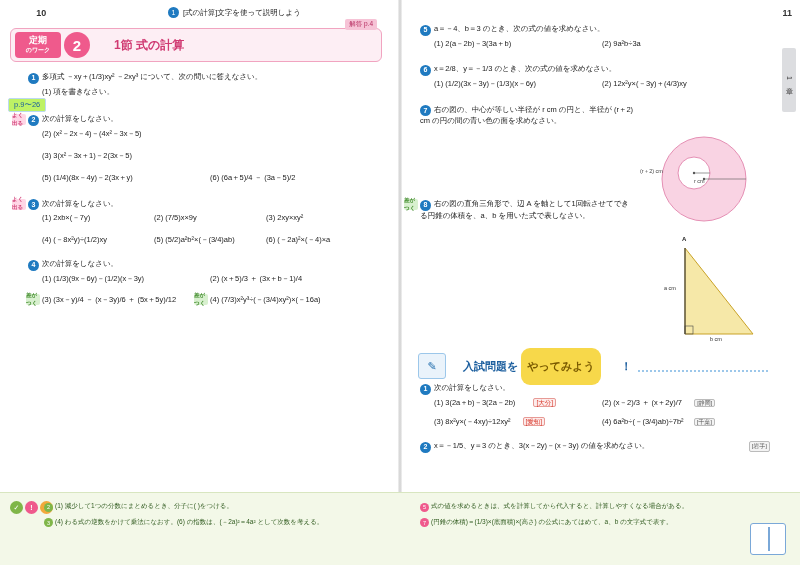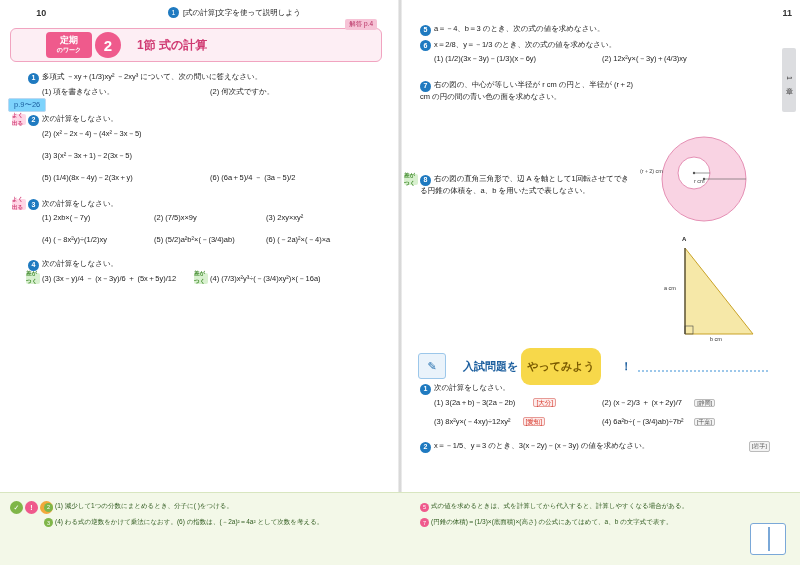--- a/index.html
+++ b/index.html
@@ -17,21 +17,21 @@
     background:linear-gradient(to right,#f2f2f2,#d0d0d0,#f2f2f2);
   }
   
   .pnum{position:absolute;font-size:9px;color:#333;font-weight:bold;}
   .hdr-left{position:absolute;left:8px;top:8px;display:flex;align-items:flex-end;gap:22px;flex-direction:column;}
   .hdr-right{position:absolute;right:8px;top:8px;display:flex;align-items:center;gap:5px;justify-content:center;}
   .chip{
     background:#e9e9ea;border:1px solid #cfcfd2;border-radius:2px;
     font-size:7.5px;color:#444;padding:1px 5px;
   }
-  .chip.blue{background:#7dd3fc;border-color:#bcd9f2;color:#1b5e9e;margin-top:22px;}
+  .chip.blue{background:#bef264;border-color:#bcd9f2;color:#1b5e9e;margin-top:22px;}
   .hdr-center{
     position:absolute;left:168px;top:7px;display:flex;align-items:center;gap:4px;
     font-size:7.5px;color:#222;
   }
   .bluedot{
     width:11px;height:11px;border-radius:50%;background:#1f7ac0;color:#fff;
     font-size:7px;display:flex;align-items:center;justify-content:center;
   }
   .side-tab{
     position:absolute;right:4px;top:48px;width:14px;height:64px;
@@ -40,35 +40,34 @@
   }
   .side-tab span{
     writing-mode:vertical-rl;font-size:7px;color:#444;letter-spacing:2px;
   }
   
   .titleband{
     position:absolute;left:10px;top:28px;width:372px;height:34px;
     border:1.5px solid #f1a4c0;border-radius:6px;background:#fdeef4;
     display:flex;align-items:center;
     box-sizing:border-box;
-    padding-left:31px;
   }
   .badge-teiki{
     margin-left:4px;width:46px;height:26px;border-radius:4px;
     background:#ef5a8c;color:#fff;font-size:9px;font-weight:bold;
     display:flex;flex-direction:column;align-items:center;justify-content:center;
     line-height:10px;
   }
   .badge-num{
     margin-left:3px;width:26px;height:26px;border-radius:50%;
     background:#ef5a8c;color:#fff;font-size:15px;font-weight:bold;
     display:flex;align-items:center;justify-content:center;
   }
   .title-text{
-    margin-left:16px;font-size:12px;color:#d03a72;font-weight:bold;
+    margin-left:24px;font-size:12px;color:#d03a72;font-weight:bold;
   }
   .title-corner{
     position:absolute;right:4px;top:-10px;display:flex;gap:3px;align-items:center;
   }
   .tag-pink{
     background:#f6c3d6;color:#b52a5e;font-size:6.5px;border-radius:2px;padding:1px 4px;
   }
   
   .col{position:absolute;font-size:7.5px;color:#1a1a1a;line-height:1.45;}
   .qnum{
@@ -172,21 +171,20 @@
       <span class="tag-pink">解答 p.4</span>
     </div>
   </div>
 
   <div class="col" style="left:28px;top:72px;width:350px;">
 
     <div style="position:relative;">
       <div class="qline"><span class="qnum">1</span><span>多項式 －xy＋(1/3)xy² －2xy³ について、次の問いに答えなさい。</span></div>
       <div class="sub">
         <div class="sub-item"><span>(1)</span>&nbsp;<span>項を書きなさい。</span></div>
-        <div class="sub-item"><span>(2)</span>&nbsp;<span>何次式ですか。</span></div>
       </div>
     </div>
 
     <div style="position:relative;margin-top:6px;">
       <div class="hint-badge" style="top:0;">よく出る</div>
       <div class="qline"><span class="qnum">2</span><span>次の計算をしなさい。</span></div>
       <div class="sub">
         <div class="sub-item"><span>(2)</span>&nbsp;<span>(x²－2x－4)－(4x²－3x－5)</span></div>
       </div>
       <div class="sub">
@@ -208,37 +206,45 @@
       </div>
       <div class="sub">
         <div class="sub-item narrow" style="width:118px"><span>(4)</span>&nbsp;<span>(－8x²y)÷(1/2)xy</span></div>
         <div class="sub-item narrow" style="width:118px"><span>(5)</span>&nbsp;<span>(5/2)a²b²×(－(3/4)ab)</span></div>
         <div class="sub-item narrow" style="width:118px"><span>(6)</span>&nbsp;<span>(－2a)²×(－4)×a</span></div>
       </div>
     </div>
 
     <div style="position:relative;margin-top:2px;">
       <div class="qline"><span class="qnum">4</span><span>次の計算をしなさい。</span></div>
+      <div class="sub">
+        <div class="sub-item"><span>(1)</span>&nbsp;<span>(1/3)(9x－6y)－(1/2)(x－3y)</span></div>
+        <div class="sub-item"><span>(2)</span>&nbsp;<span>(x＋5)/3 ＋ (3x＋b－1)/4</span></div>
+      </div>
       <div class="sub" style="position:relative">
         <div class="sub-item" style="position:relative">
           <span class="hint-badge green" style="top:-1px;left:-16px">差がつく</span>
           <span>(3)</span>&nbsp;<span>(3x－y)/4 － (x－3y)/6 ＋ (5x＋5y)/12</span>
         </div>
         <div class="sub-item" style="position:relative">
           <span class="hint-badge green" style="top:-1px;left:-16px">差がつく</span>
           <span>(4)</span>&nbsp;<span>(7/3)x²y³÷(－(3/4)xy²)×(－16a)</span>
         </div>
       </div>
     </div>
   </div>
 
   <div class="col" style="left:420px;top:24px;width:350px;">
 
     <div>
       <div class="qline"><span class="qnum">5</span><span>a＝－4、b＝3 のとき、次の式の値を求めなさい。</span></div>
+      <div class="sub">
+        <div class="sub-item"><span>(1)</span>&nbsp;<span>2(a－2b)－3(3a＋b)</span></div>
+        <div class="sub-item"><span>(2)</span>&nbsp;<span>9a²b÷3a</span></div>
+      </div>
     </div>
 
     <div style="margin-top:4px">
       <div class="qline"><span class="qnum">6</span><span>x＝2/8、y＝－1/3 のとき、次の式の値を求めなさい。</span></div>
       <div class="sub">
         <div class="sub-item"><span>(1)</span>&nbsp;<span>(1/2)(3x－3y)－(1/3)(x－6y)</span></div>
         <div class="sub-item"><span>(2)</span>&nbsp;<span>12x²y×(－3y)＋(4/3)xy</span></div>
       </div>
     </div>
 

